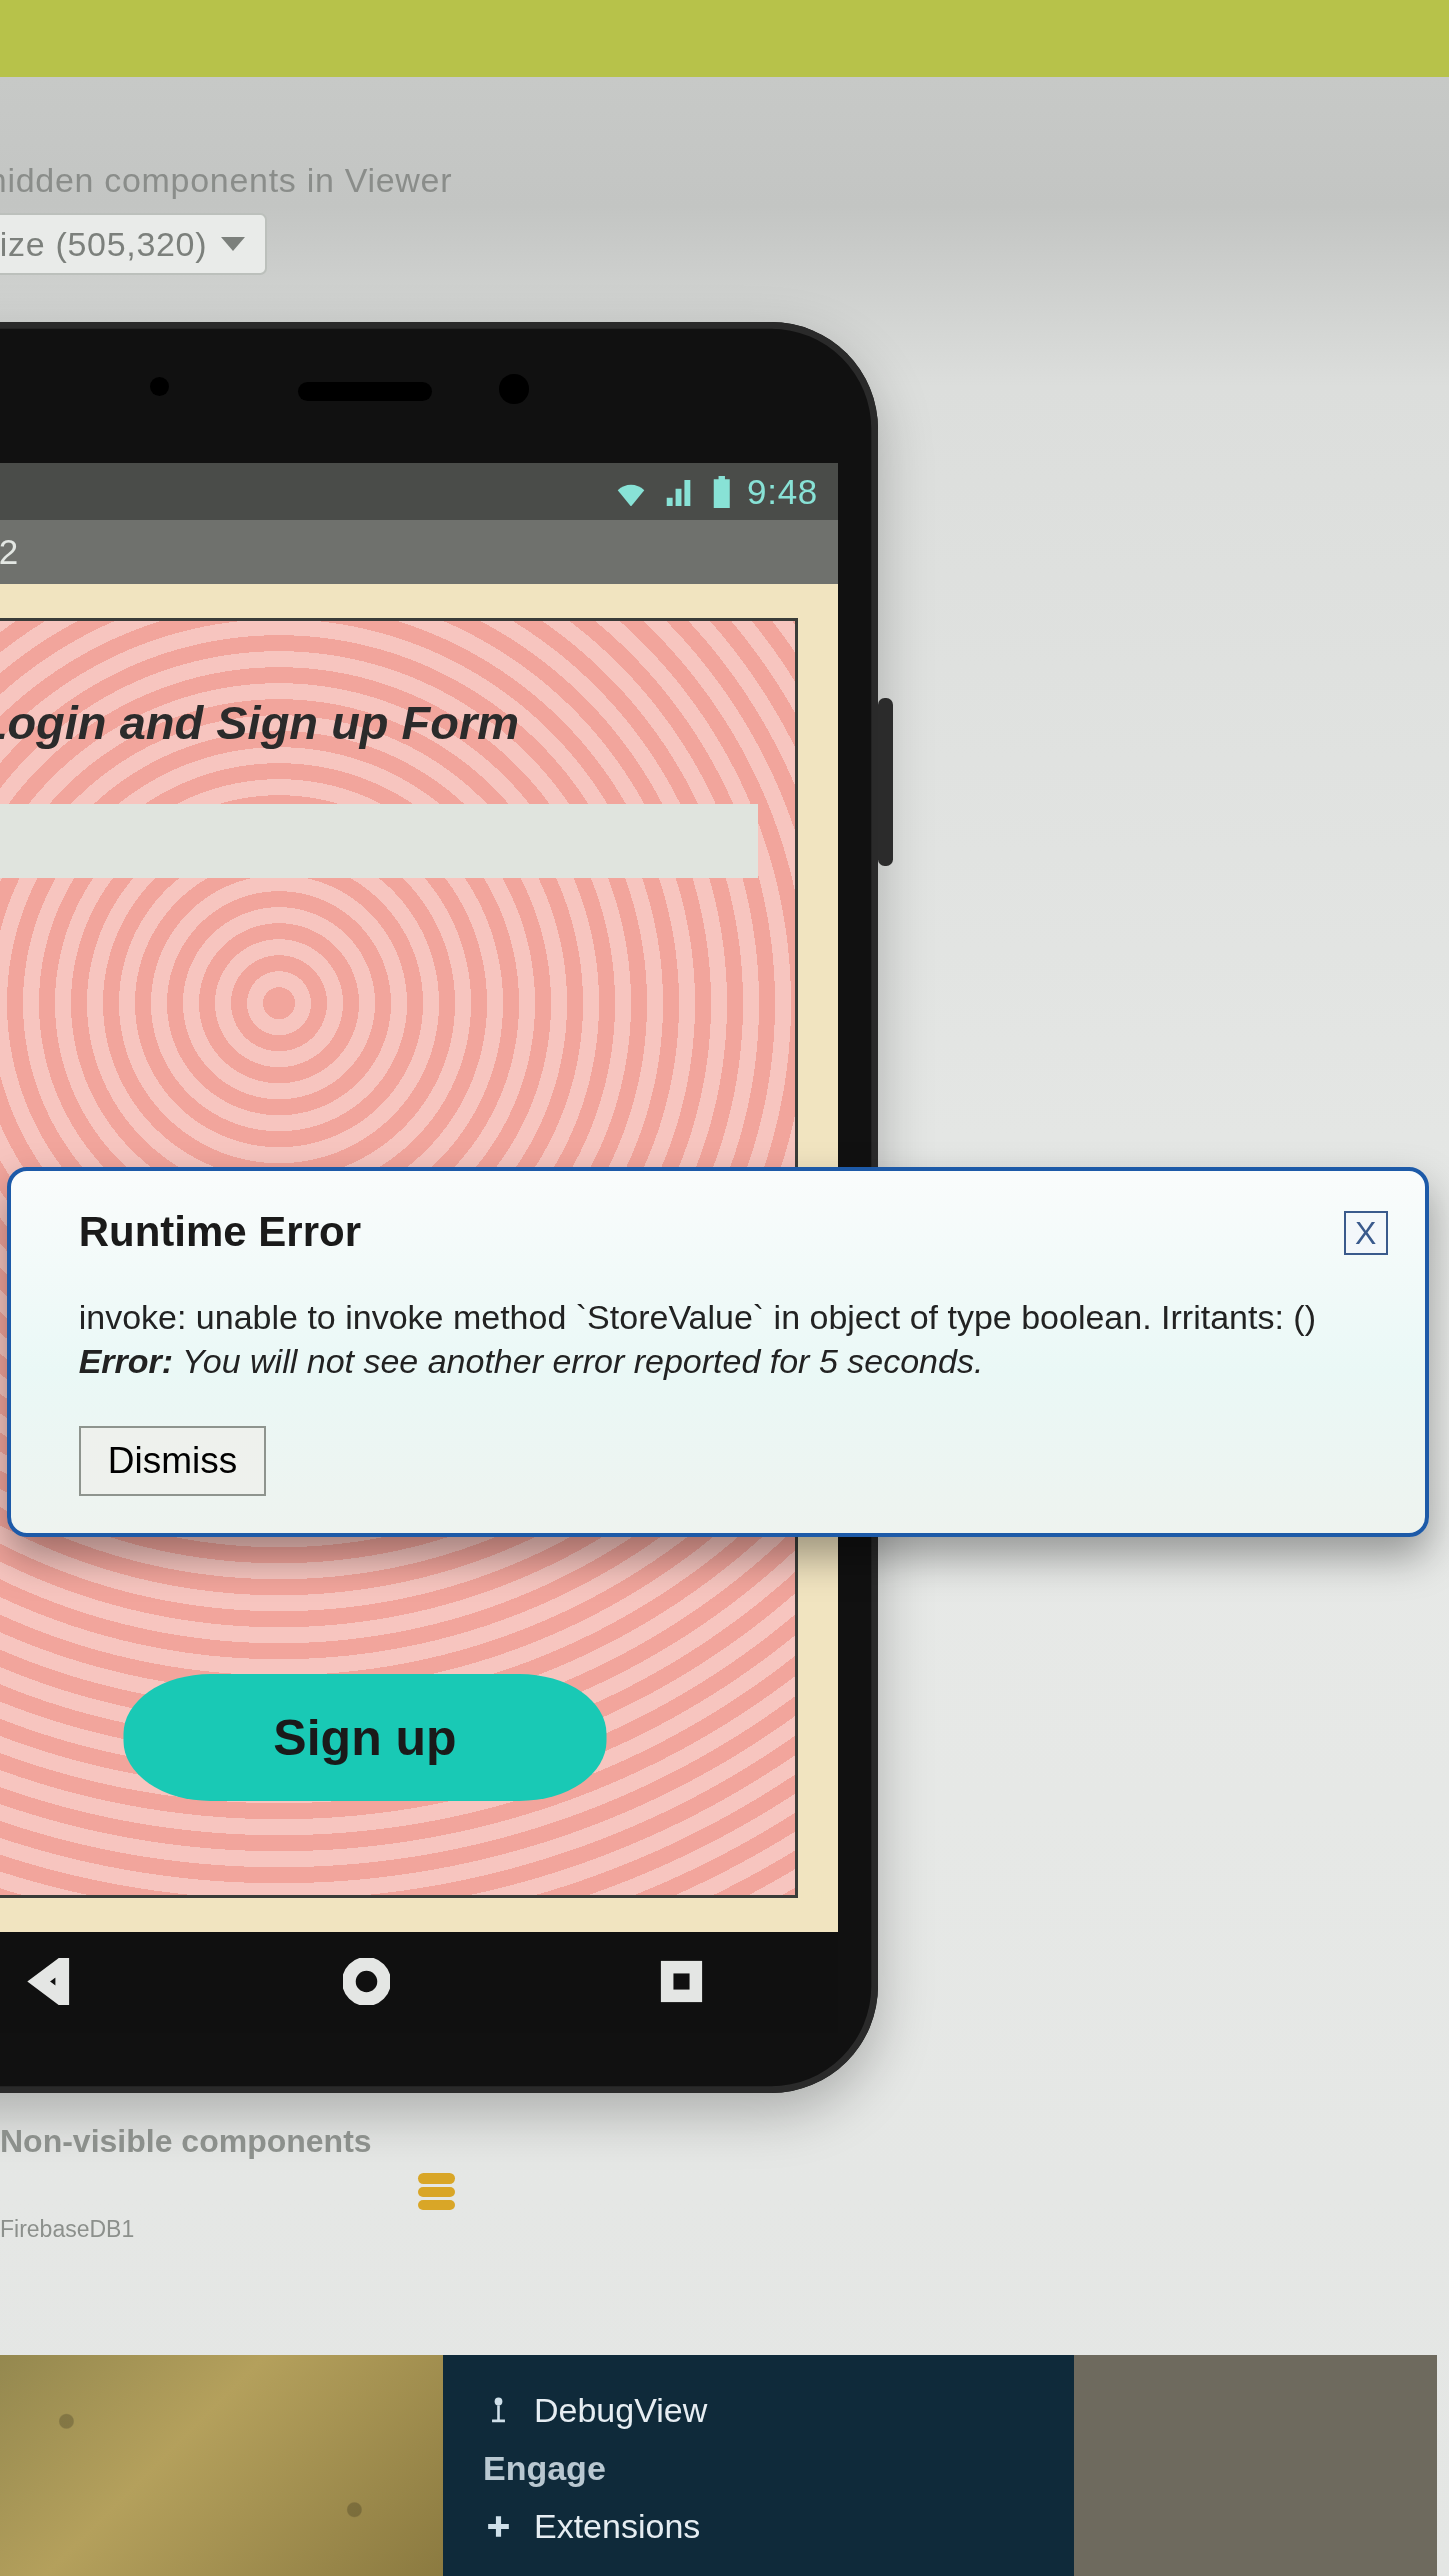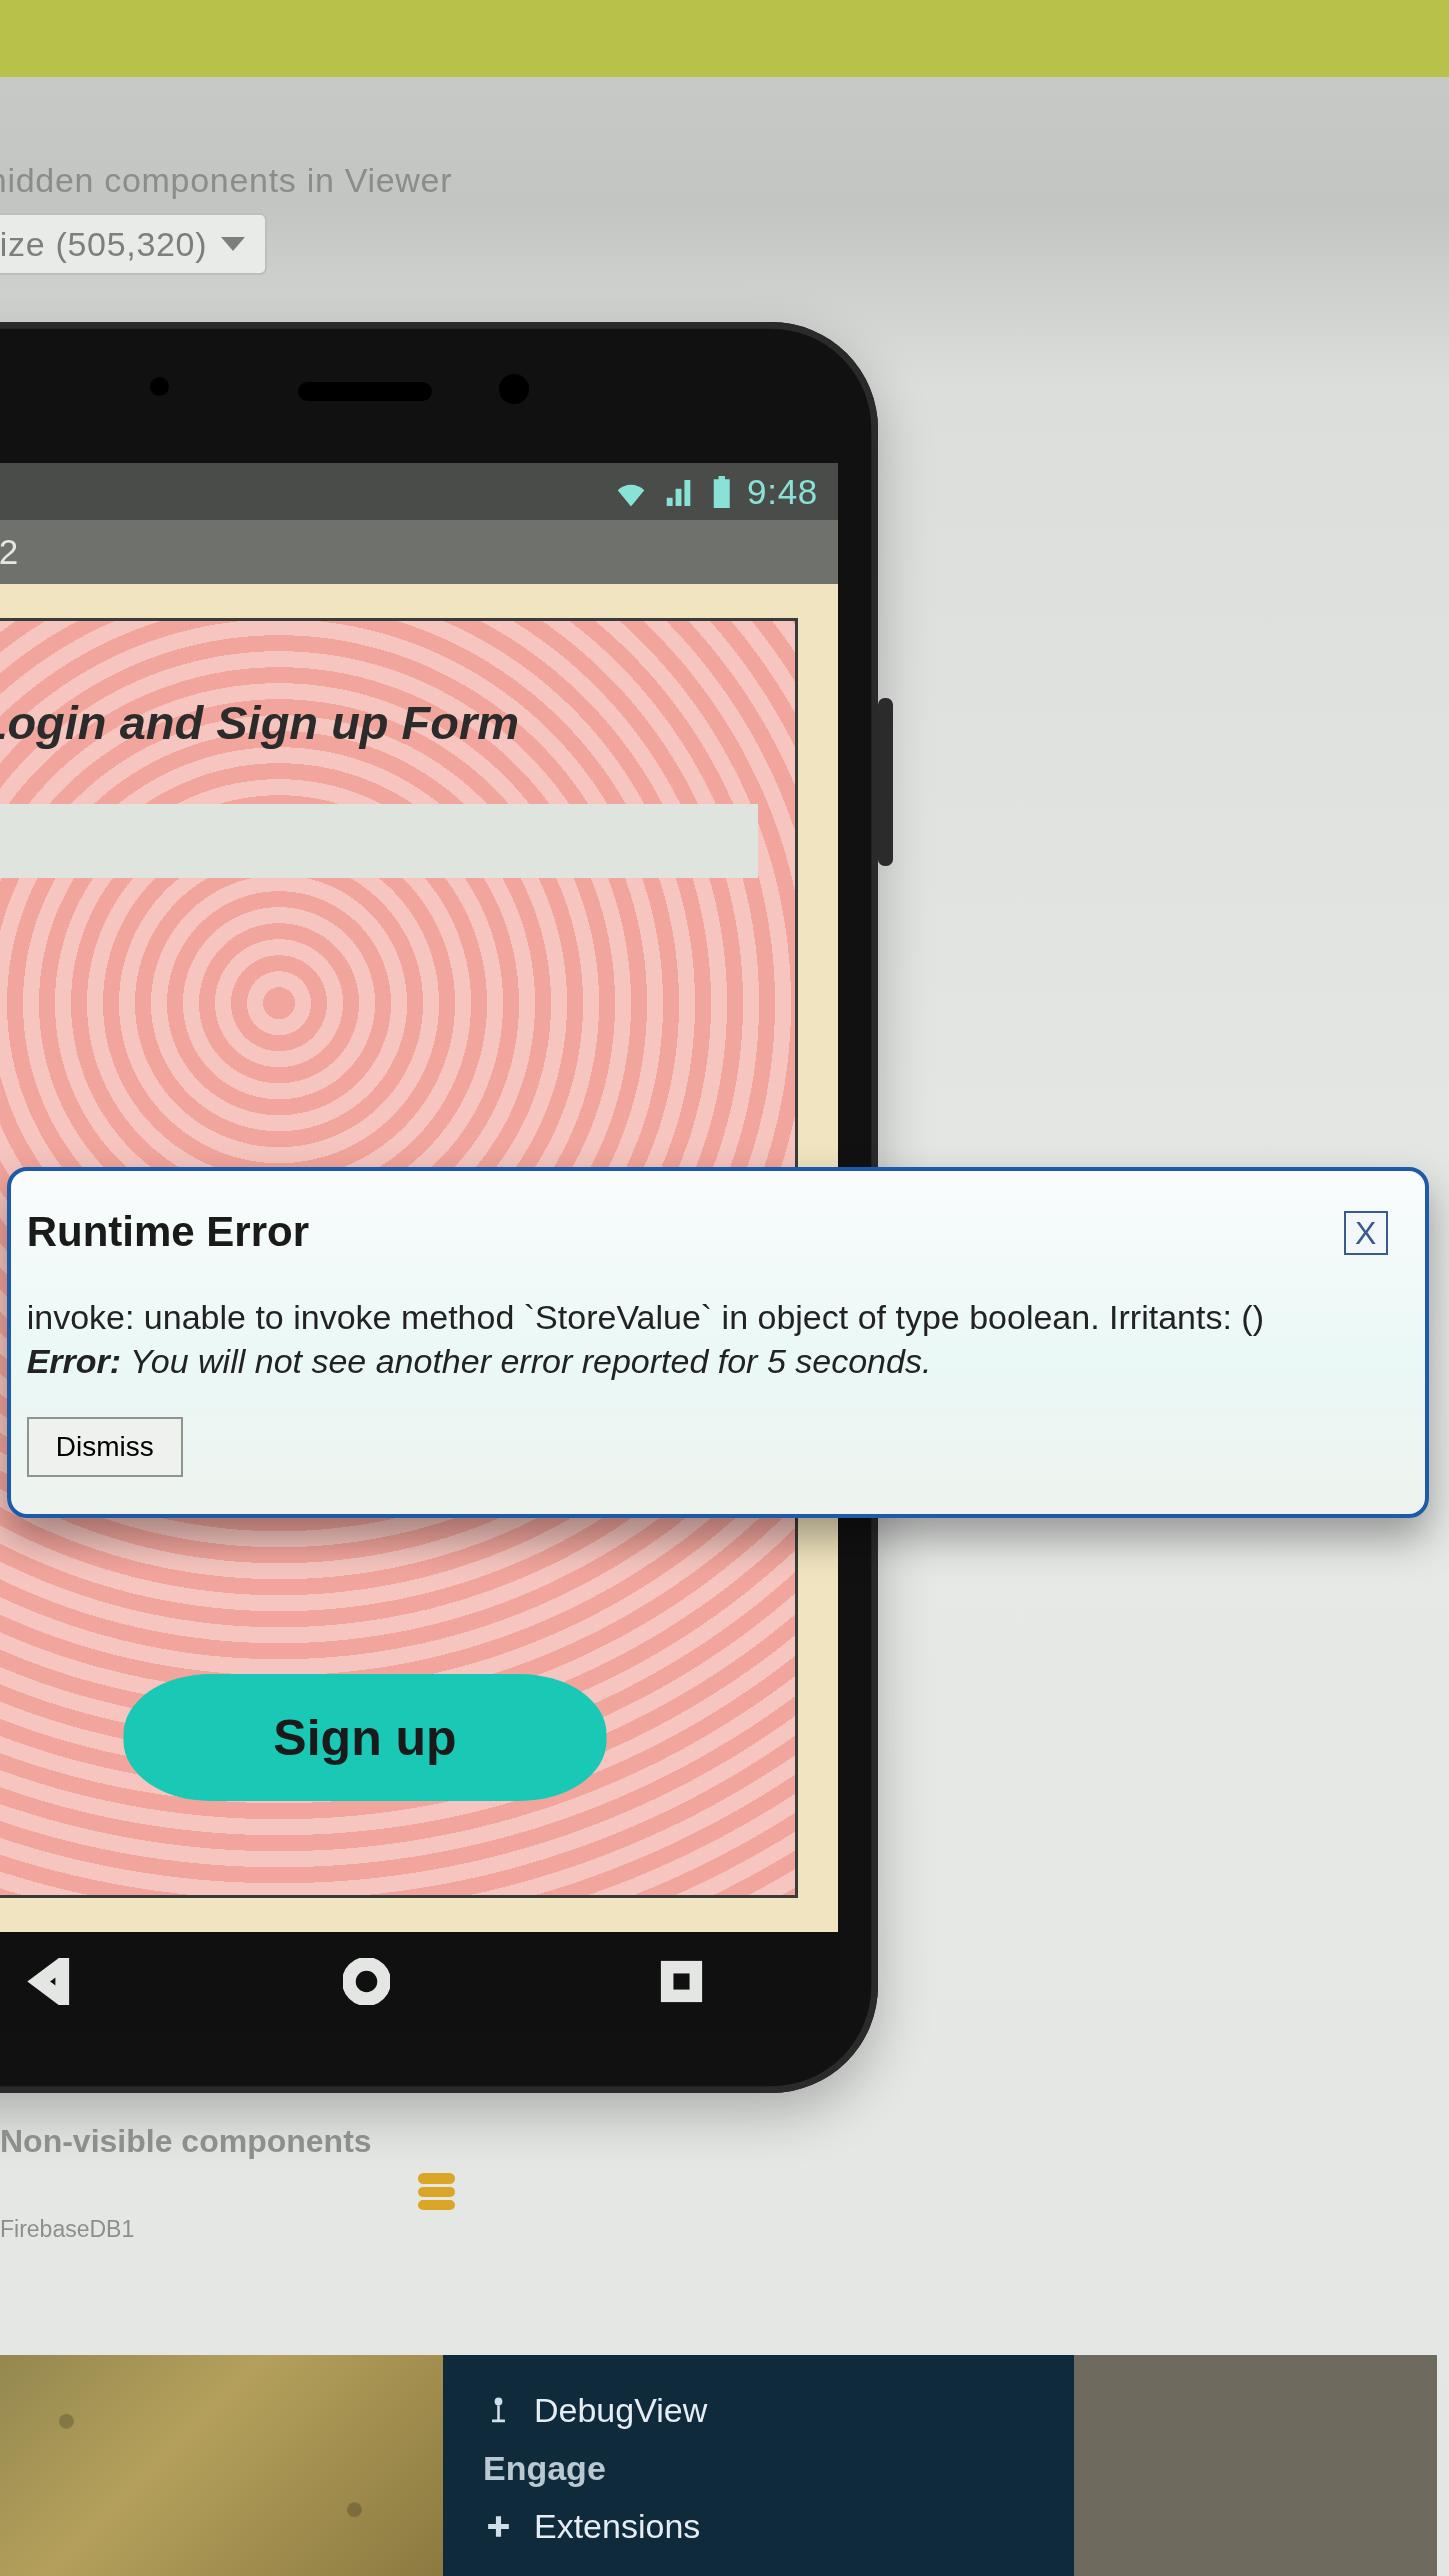--- a/index.html
+++ b/index.html
@@ -161,40 +161,40 @@
   .nonvis-name { font-size:23px; }
 
   
   .error-dialog {
     position:absolute;
     top:1167px; left:6.7px;
     width:1422px;
     background:linear-gradient(180deg,#fafcfc 0%,#eaf8f6 55%,#eef3ef 100%);
     border:4px solid #1d5aa8;
     border-radius:20px;
-    padding:37px 44px 37px 16px;
+    padding:37px 44px 37px 68px;
     box-shadow:0 20px 40px rgba(0,0,0,.35);
   }
   .error-title { font-weight:bold; font-size:42px; color:#1a1a1a; }
   .close-x {
     position:absolute; top:40px; right:37px;
     width:44px; height:44px;
     border:2.7px solid #3a5a8c;
     color:#3a5a8c;
     font-size:32px;
     display:flex; align-items:center; justify-content:center;
     background:#f3f7fa;
     cursor:pointer;
   }
   .error-body { margin-top:40px; font-size:34px; color:#222; line-height:1.28; }
   .error-note { font-style:italic; }
   .error-note b { font-style:italic; }
   .dismiss-btn {
-    margin-top:34px;
-    font-size:28px;
+    margin-top:43px;
+    font-size:37px;
     padding:12px 27px;
     background:#eef1ed;
     border:2px solid #8e948e;
     cursor:pointer;
   }
 
   
   .bottom-strip {
     position:absolute;
     bottom:0; left:0; right:12px;

